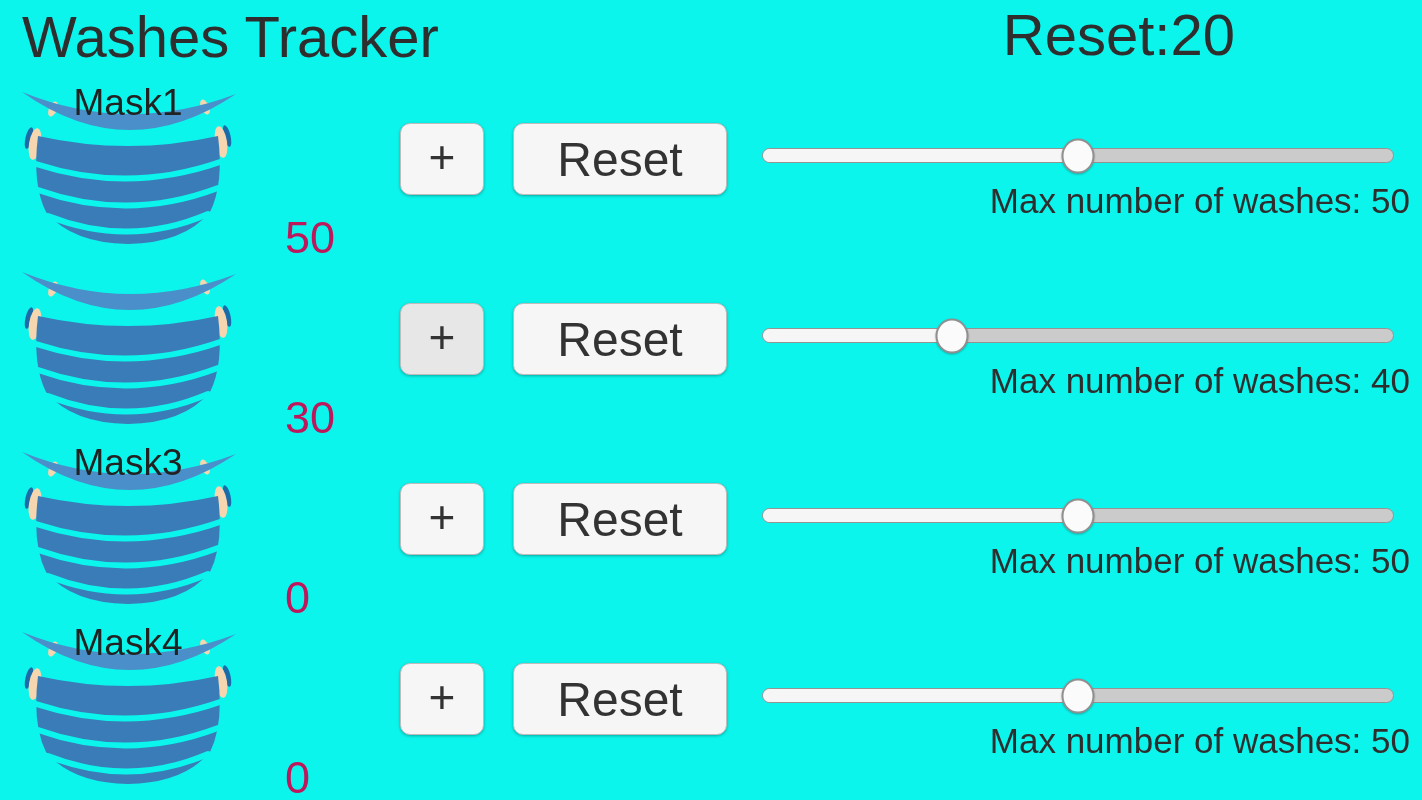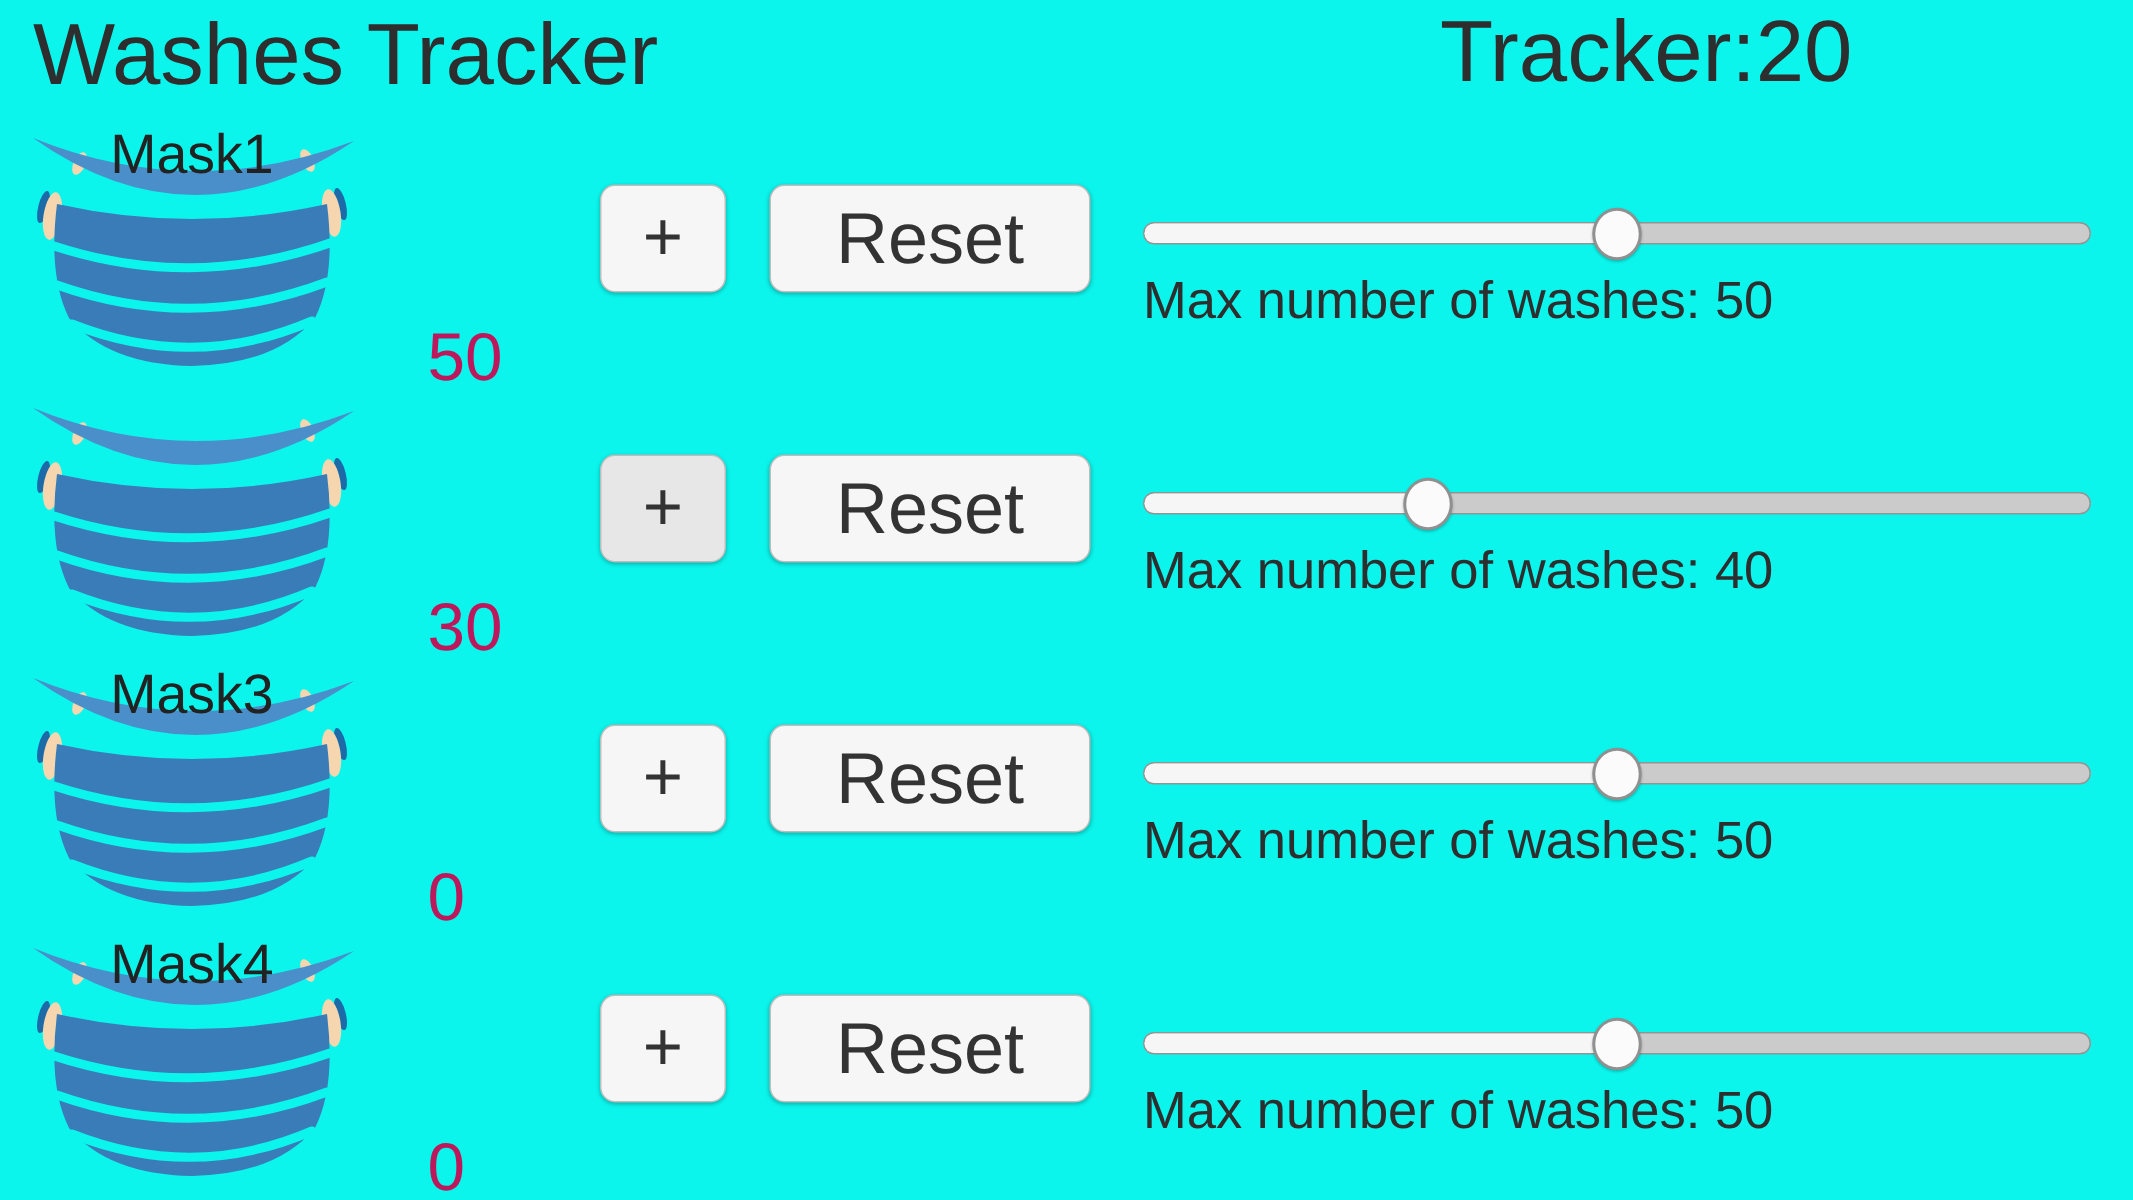--- a/index.html
+++ b/index.html
@@ -75,31 +75,31 @@
   .slider-thumb{
     position:absolute;top:50%;width:33px;height:35px;
     transform:translate(-50%,-50%);
     background:#fbfbfb;
     border:2px solid #909090;
     border-radius:50%;
     box-shadow:0 1px 2px rgba(0,0,0,0.25);
     cursor:pointer;
   }
   .slider-label{
-    position:absolute;left:762px;top:100px;width:632px;
-    text-align:left;font-size:35px;line-height:42px;color:#2e2e2e;
+    position:absolute;left:778px;top:100px;width:632px;
+    text-align:right;font-size:35px;line-height:42px;color:#2e2e2e;
     white-space:nowrap;
   }
 </style>
 </head>
 <body>
 
 <div class="header">
   <div class="title">Washes Tracker</div>
-  <div class="points"><span>Tracker:</span><span>20</span></div>
+  <div class="points"><span>Reset:</span><span>20</span></div>
 </div>
 
 <div class="rows">
   <div class="row">
     <div class="mask-wrap">
       <svg viewBox="0 0 240 170">
 
         <ellipse cx="21" cy="58" rx="3.5" ry="11" fill="var(--mask-dark)" transform="rotate(14 21 58)"></ellipse>
         <ellipse cx="219" cy="56" rx="3.5" ry="11" fill="var(--mask-dark)" transform="rotate(-14 219 56)"></ellipse>
         <ellipse cx="27" cy="64" rx="6" ry="16" fill="var(--mask-strap)" transform="rotate(9 27 64)"></ellipse>

